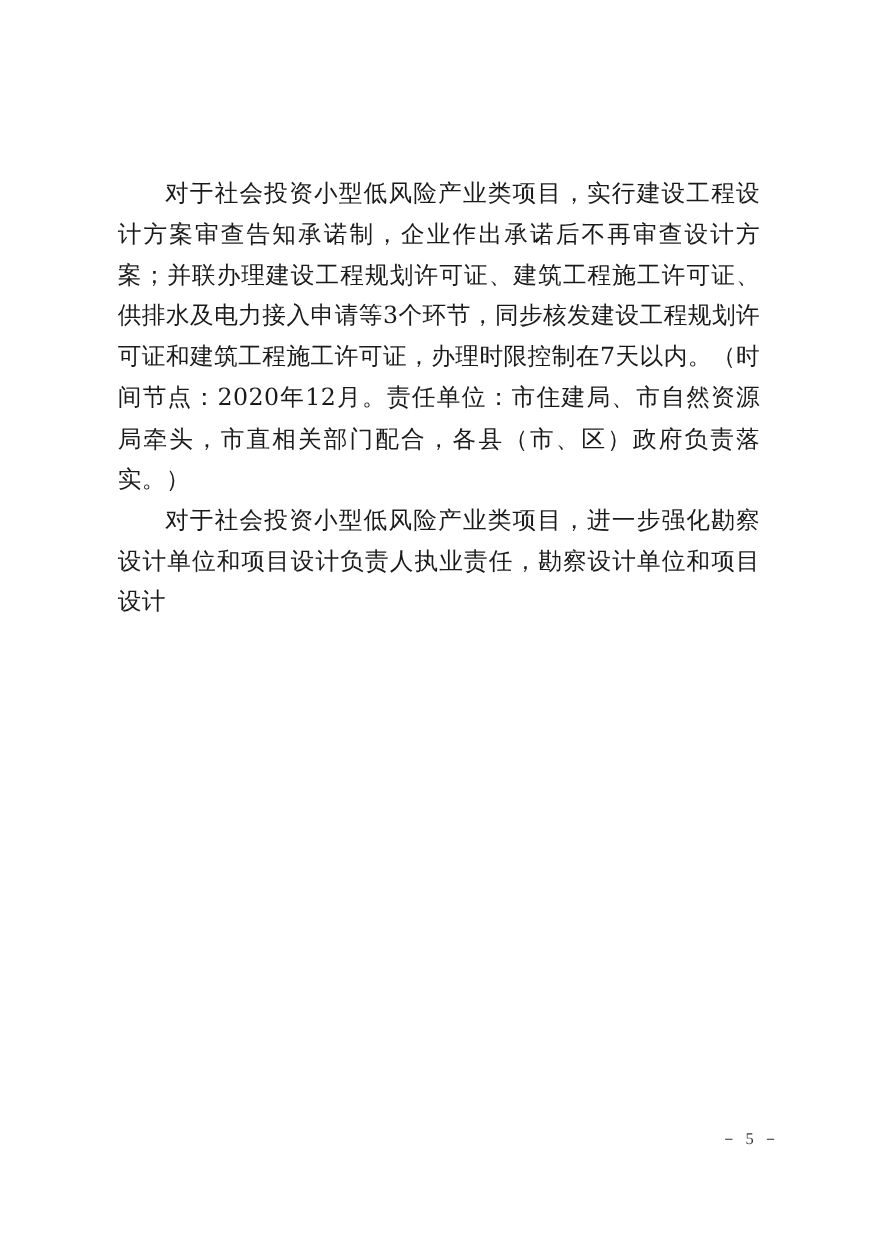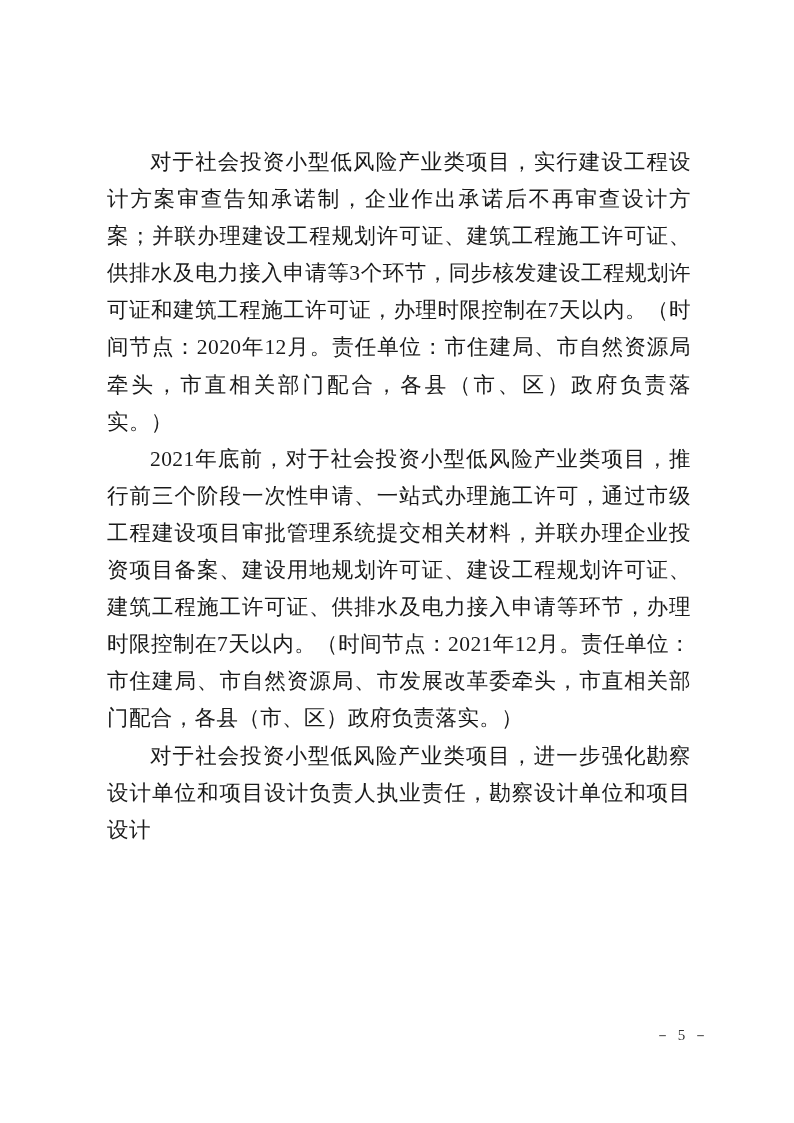--- a/index.html
+++ b/index.html
@@ -11,23 +11,22 @@
       width: 794px;
       height: 1123px;
       position: relative;
       overflow: hidden;
       font-family: "DejaVu Serif", "Liberation Serif", serif;
       color: #1a1a1a;
     }
     .page-body {
       position: absolute;
       left: 107px;
-      top: 144px;
+      top: 158px;
       width: 584px;
-      font-family: Liberation Serif, serif;
     }
     .para {
       margin: 0;
       font-size: 21.5px;
       line-height: 37.1px;
       text-align: justify;
       text-align-last: left;
       text-indent: 2em;
       letter-spacing: 0.4px;
       word-break: break-all;
@@ -48,17 +47,16 @@
       font-size: 15px;
       color: #333333;
       letter-spacing: 2px;
     }
   </style>
 </head>
 <body>
 
 <main class="page-body">
   <p class="para">对于社会投资小型低风险产业类项目，实行建设工程设计方案审查告知承诺制，企业作出承诺后不再审查设计方案；并联办理建设工程规划许可证、建筑工程施工许可证、供排水及电力接入申请等3个环节，同步核发建设工程规划许可证和建筑工程施工许可证，办理时限控制在7天以内。（时间节点：2020年12月。责任单位：市住建局、市自然资源局牵头，市直相关部门配合，各县（市、区）政府负责落实。）</p>
-  <p class="para">2021年底前，对于社会投资小型低风险产业类项目，推行前三个阶段一次性申请、一站式办理施工许可，通过市级工程建设项目审批管理系统提交相关材料，并联办理企业投资项目备案、建设用地规划许可证、建设工程规划许可证、建筑工程施工许可证、供排水及电力接入申请等环节，办理时限控制在7天以内。（时间节点：2021年12月。责任单位：市住建局、市自然资源局、市发展改革委牵头，市直相关部门配合，各县（市、区）政府负责落实。）</p>
   <p class="para">对于社会投资小型低风险产业类项目，进一步强化勘察设计单位和项目设计负责人执业责任，勘察设计单位和项目设计</p>
 </main>
 
 <div class="page-number">－ 5 －</div>
 
 </body></html>

